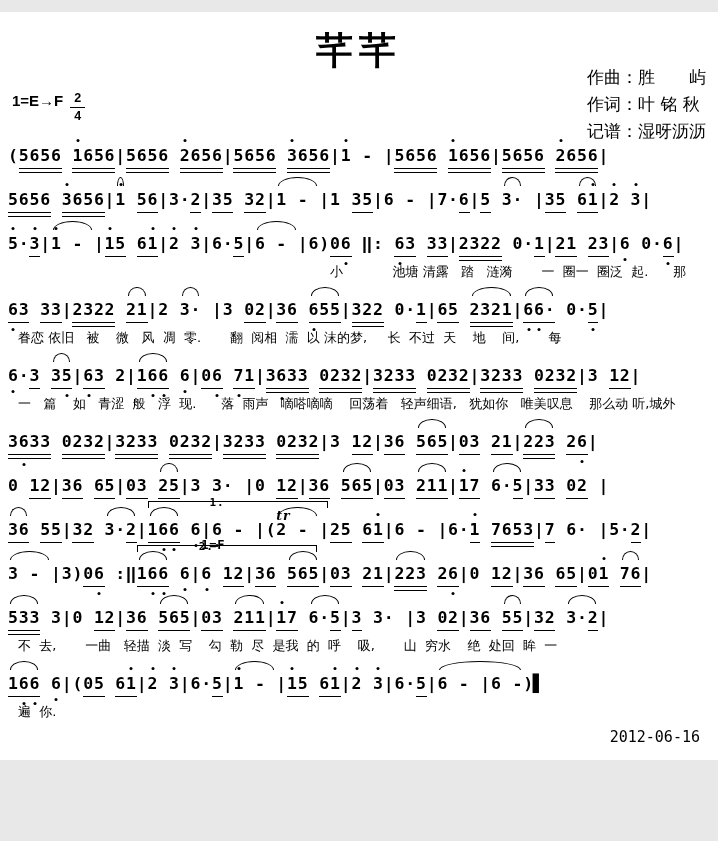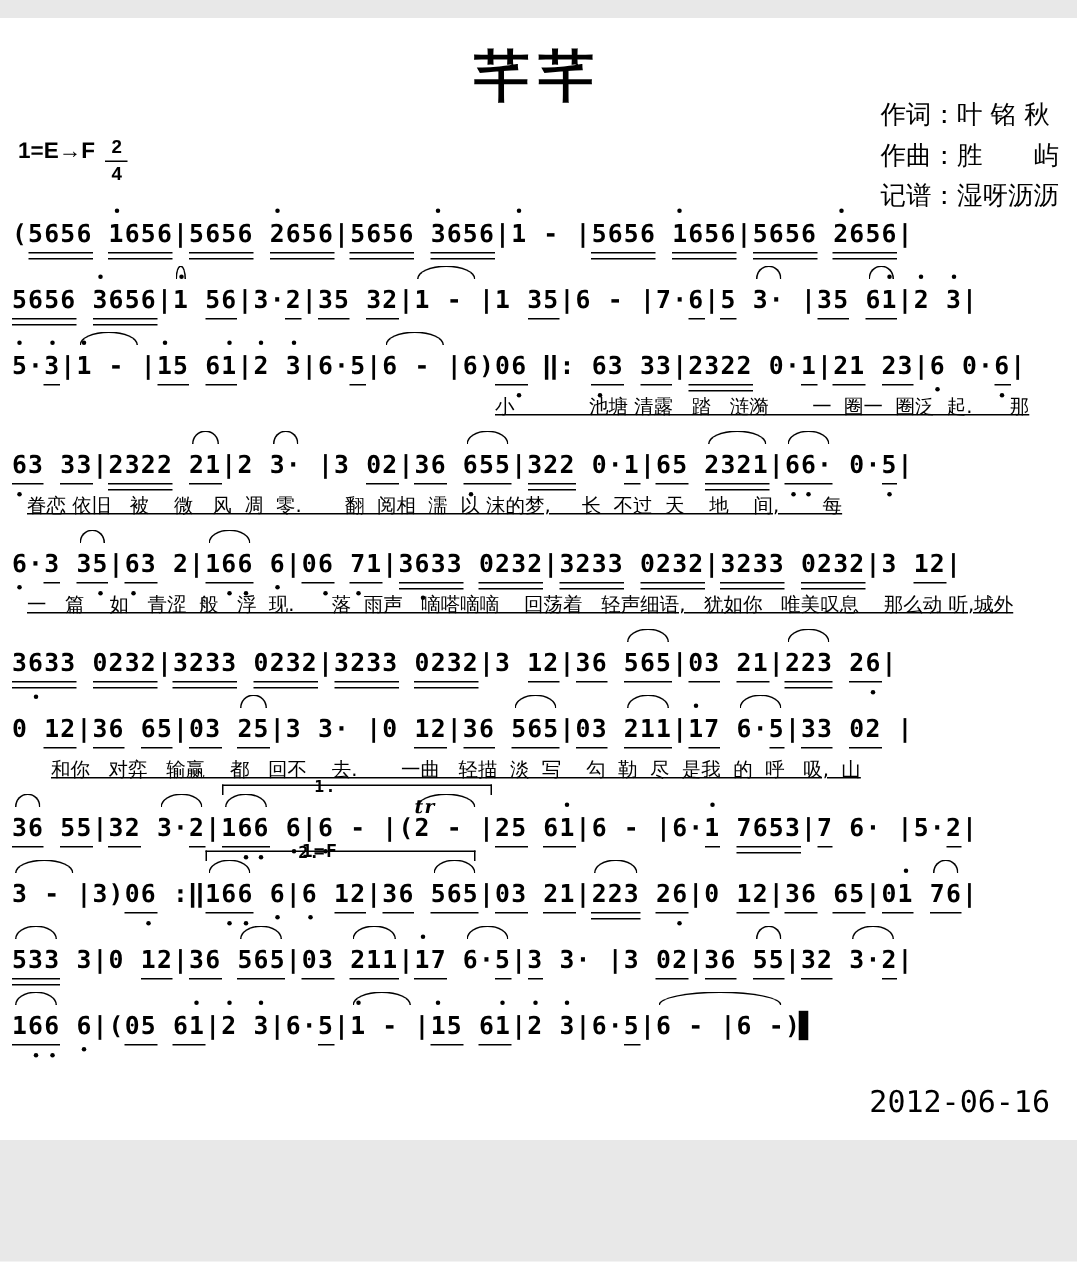--- a/index.html
+++ b/index.html
@@ -9,21 +9,21 @@
   .title { text-align:center; font-size:37px; font-weight:bold; letter-spacing:6px; margin-top:8px; }
   .performer { text-align:center; font-size:17px; margin-top:8px; }
   .credits { position:absolute; top:52px; right:12px; font-size:17px; line-height:27px; text-align:left; }
   .keysig { display:flex; gap:7px; font-size:15px; font-weight:bold;
             margin:16px 0 6px 4px; font-family:Liberation Sans, sans-serif; }
   .ts { display:inline-block; text-align:center; line-height:1; font-size:12.5px; font-weight:bold; }
   .ts .num { display:block; padding:0 4px 2px; border-bottom:1.6px solid #000; }
   .ts .den { display:block; padding-top:2px; }
 
   .score { margin-top:2px; }
-  .mline { margin-bottom:3px;text-decoration:underline; }
+  .mline { margin-bottom:3px; }
   .notes { font-family:"DejaVu Sans Mono", monospace; font-weight:bold; font-size:16.5px;
            letter-spacing:0.8px; white-space:pre; line-height:22px; padding-top:17px; }
   .lyrics { font-size:13px; white-space:pre; line-height:15px; margin-top:7px; }
 
   .ch { display:inline-block; position:relative; white-space:pre; }
   .ch.hi::before, .ch.lo::after { content:''; position:absolute; left:50%; transform:translateX(-50%);
         width:3px; height:3px; border-radius:50%; background:#000; }
   .ch.hi::before { top:-6px; }
   .ch.lo::after  { bottom:-6px; }
   .ul1 .ch.lo::after { bottom:-10px; }
@@ -38,32 +38,32 @@
 
   .ann { display:inline-block; width:0; overflow:visible; white-space:nowrap; vertical-align:baseline; }
   .ann-v { position:relative; top:-29px; font-size:11px; font-weight:bold; text-indent:62px; }
   .ann-v::before { content:''; position:absolute; left:0; top:9px; width:178px; height:6px;
         border-top:1.4px solid #000; border-left:1.4px solid #000; border-right:1.4px solid #000; }
   .ann-k { position:relative; top:-30px; font-size:12px; font-weight:bold; }
   .ann-t { position:relative; top:-15px; font-size:12.5px; font-style:italic;
            font-family:"DejaVu Serif", serif; font-weight:bold; }
   .ch.thick { font-weight:bold; transform:scaleX(1.25); }
 
-  .date { position:absolute; right:18px; bottom:14px; font-size:20px;
+  .date { position:absolute; right:18px; bottom:14px; font-size:15px;
           font-family:"DejaVu Sans Mono", monospace; }
 </style>
 </head>
 <body>
 
 <div class="sheet">
   <div class="title">芊芊</div>
 
   <div class="credits">
+    <div>作曲：胜　　屿</div>
     <div>作词：叶 铭 秋</div>
-    <div>作曲：胜　　屿</div>
     <div>记谱：湿呀沥沥</div>
   </div>
 
   <div class="keysig">
     <span>1=E→F</span>
     <span class="ts">
       <span class="num">2</span>
       <span class="den">4</span>
     </span>
   </div>
@@ -85,30 +85,31 @@
       </div>
       <div class="mline">
         <div class="notes"><span class="ch lo">6</span><span class="ch">·</span><span class="ul1"><span class="ch">3</span></span><span class="ch"> </span><span class="slur"><span class="ul1"><span class="ch">3</span><span class="ch lo">5</span></span></span><span class="ch">|</span><span class="ul1"><span class="ch lo">6</span><span class="ch">3</span></span><span class="ch"> </span><span class="ch">2</span><span class="ch">|</span><span class="slur"><span class="ul1"><span class="ch">1</span><span class="ch lo">6</span><span class="ch lo">6</span></span></span><span class="ch"> </span><span class="ch lo">6</span><span class="ch">|</span><span class="ul1"><span class="ch">0</span><span class="ch lo">6</span></span><span class="ch"> </span><span class="ul1"><span class="ch lo">7</span><span class="ch">1</span></span><span class="ch">|</span><span class="ul2"><span class="ch">3</span><span class="ch lo">6</span><span class="ch">3</span><span class="ch">3</span></span><span class="ch"> </span><span class="ul2"><span class="ch">0</span><span class="ch">2</span><span class="ch">3</span><span class="ch">2</span></span><span class="ch">|</span><span class="ul2"><span class="ch">3</span><span class="ch">2</span><span class="ch">3</span><span class="ch">3</span></span><span class="ch"> </span><span class="ul2"><span class="ch">0</span><span class="ch">2</span><span class="ch">3</span><span class="ch">2</span></span><span class="ch">|</span><span class="ul2"><span class="ch">3</span><span class="ch">2</span><span class="ch">3</span><span class="ch">3</span></span><span class="ch"> </span><span class="ul2"><span class="ch">0</span><span class="ch">2</span><span class="ch">3</span><span class="ch">2</span></span><span class="ch">|</span><span class="ch">3</span><span class="ch"> </span><span class="ul1"><span class="ch">1</span><span class="ch">2</span></span><span class="ch">|</span></div>
         <div class="lyrics" style="padding-left: 10px;">一   篇    如   青涩  般   浮  现.      落  雨声   嘀嗒嘀嘀    回荡着   轻声细语,   犹如你   唯美叹息    那么动 听,城外</div>
       </div>
       <div class="mline">
         <div class="notes"><span class="ul2"><span class="ch">3</span><span class="ch lo">6</span><span class="ch">3</span><span class="ch">3</span></span><span class="ch"> </span><span class="ul2"><span class="ch">0</span><span class="ch">2</span><span class="ch">3</span><span class="ch">2</span></span><span class="ch">|</span><span class="ul2"><span class="ch">3</span><span class="ch">2</span><span class="ch">3</span><span class="ch">3</span></span><span class="ch"> </span><span class="ul2"><span class="ch">0</span><span class="ch">2</span><span class="ch">3</span><span class="ch">2</span></span><span class="ch">|</span><span class="ul2"><span class="ch">3</span><span class="ch">2</span><span class="ch">3</span><span class="ch">3</span></span><span class="ch"> </span><span class="ul2"><span class="ch">0</span><span class="ch">2</span><span class="ch">3</span><span class="ch">2</span></span><span class="ch">|</span><span class="ch">3</span><span class="ch"> </span><span class="ul1"><span class="ch">1</span><span class="ch">2</span></span><span class="ch">|</span><span class="ul1"><span class="ch">3</span><span class="ch">6</span></span><span class="ch"> </span><span class="slur"><span class="ul1"><span class="ch">5</span><span class="ch">6</span><span class="ch">5</span></span></span><span class="ch">|</span><span class="ul1"><span class="ch">0</span><span class="ch">3</span></span><span class="ch"> </span><span class="ul1"><span class="ch">2</span><span class="ch">1</span></span><span class="ch">|</span><span class="slur"><span class="ul2"><span class="ch">2</span><span class="ch">2</span><span class="ch">3</span></span></span><span class="ch"> </span><span class="ul1"><span class="ch">2</span><span class="ch lo">6</span></span><span class="ch">|</span></div>
       </div>
       <div class="mline">
         <div class="notes"><span class="ch">0</span><span class="ch"> </span><span class="ul1"><span class="ch">1</span><span class="ch">2</span></span><span class="ch">|</span><span class="ul1"><span class="ch">3</span><span class="ch">6</span></span><span class="ch"> </span><span class="ul1"><span class="ch">6</span><span class="ch">5</span></span><span class="ch">|</span><span class="ul1"><span class="ch">0</span><span class="ch">3</span></span><span class="ch"> </span><span class="slur"><span class="ul1"><span class="ch">2</span><span class="ch">5</span></span></span><span class="ch">|</span><span class="ch">3</span><span class="ch"> </span><span class="ch">3</span><span class="ch">·</span><span class="ch"> </span><span class="ch">|</span><span class="ch">0</span><span class="ch"> </span><span class="ul1"><span class="ch">1</span><span class="ch">2</span></span><span class="ch">|</span><span class="ul1"><span class="ch">3</span><span class="ch">6</span></span><span class="ch"> </span><span class="slur"><span class="ul1"><span class="ch">5</span><span class="ch">6</span><span class="ch">5</span></span></span><span class="ch">|</span><span class="ul1"><span class="ch">0</span><span class="ch">3</span></span><span class="ch"> </span><span class="slur"><span class="ul1"><span class="ch">2</span><span class="ch">1</span><span class="ch">1</span></span></span><span class="ch">|</span><span class="ul1"><span class="ch hi">1</span><span class="ch">7</span></span><span class="ch"> </span><span class="slur"><span class="ch">6</span><span class="ch">·</span><span class="ul1"><span class="ch">5</span></span></span><span class="ch">|</span><span class="ul1"><span class="ch">3</span><span class="ch">3</span></span><span class="ch"> </span><span class="ul1"><span class="ch">0</span><span class="ch">2</span></span><span class="ch"> </span><span class="ch">|</span></div>
-        <div class="lyrics" style="padding-left: 26px;">和你   对弈   输赢    都   回不    去.       一曲   轻描  淡  写    勾  勒  尽  是我  的  呼   吸,  山</div>
       </div>
       <div class="mline">
         <div class="notes"><span class="slur"><span class="ul1"><span class="ch">3</span><span class="ch">6</span></span></span><span class="ch"> </span><span class="ul1"><span class="ch">5</span><span class="ch">5</span></span><span class="ch">|</span><span class="ul1"><span class="ch">3</span><span class="ch">2</span></span><span class="ch"> </span><span class="slur"><span class="ch">3</span><span class="ch">·</span><span class="ul1"><span class="ch">2</span></span></span><span class="ch">|</span><span class="ann ann-v">1.</span><span class="slur"><span class="ul1"><span class="ch">1</span><span class="ch lo">6</span><span class="ch lo">6</span></span></span><span class="ch"> </span><span class="ch lo">6</span><span class="ch">|</span><span class="ch lo">6</span><span class="ch"> </span><span class="ch">-</span><span class="ch"> </span><span class="ch">|</span><span class="ch">(</span><span class="ann ann-t">tr</span><span class="slur"><span class="ch">2</span><span class="ch"> </span><span class="ch">-</span><span class="ch"> </span></span><span class="ch">|</span><span class="ul1"><span class="ch">2</span><span class="ch">5</span></span><span class="ch"> </span><span class="ul1"><span class="ch">6</span><span class="ch hi">1</span></span><span class="ch">|</span><span class="ch">6</span><span class="ch"> </span><span class="ch">-</span><span class="ch"> </span><span class="ch">|</span><span class="ch">6</span><span class="ch">·</span><span class="ul1"><span class="ch hi">1</span></span><span class="ch"> </span><span class="ul2"><span class="ch">7</span><span class="ch">6</span><span class="ch">5</span><span class="ch">3</span></span><span class="ch">|</span><span class="ul1"><span class="ch">7</span></span><span class="ch"> </span><span class="ch">6</span><span class="ch">·</span><span class="ch"> </span><span class="ch">|</span><span class="ch">5</span><span class="ch">·</span><span class="ul1"><span class="ch">2</span></span><span class="ch">|</span></div>
       </div>
       <div class="mline">
         <div class="notes"><span class="slur"><span class="ch">3</span><span class="ch"> </span><span class="ch">-</span><span class="ch"> </span></span><span class="ch">|</span><span class="ch">3</span><span class="ch">)</span><span class="ul1"><span class="ch">0</span><span class="ch lo">6</span></span><span class="ch"> </span><span class="ch">:</span><span class="ch thick">‖</span><span class="ann ann-v">2.</span><span class="slur"><span class="ul1"><span class="ch">1</span><span class="ch lo">6</span><span class="ch lo">6</span></span></span><span class="ch"> </span><span class="ch lo">6</span><span class="ch">|</span><span class="ann ann-k">1=F</span><span class="ch lo">6</span><span class="ch"> </span><span class="ul1"><span class="ch">1</span><span class="ch">2</span></span><span class="ch">|</span><span class="ul1"><span class="ch">3</span><span class="ch">6</span></span><span class="ch"> </span><span class="slur"><span class="ul1"><span class="ch">5</span><span class="ch">6</span><span class="ch">5</span></span></span><span class="ch">|</span><span class="ul1"><span class="ch">0</span><span class="ch">3</span></span><span class="ch"> </span><span class="ul1"><span class="ch">2</span><span class="ch">1</span></span><span class="ch">|</span><span class="slur"><span class="ul2"><span class="ch">2</span><span class="ch">2</span><span class="ch">3</span></span></span><span class="ch"> </span><span class="ul1"><span class="ch">2</span><span class="ch lo">6</span></span><span class="ch">|</span><span class="ch">0</span><span class="ch"> </span><span class="ul1"><span class="ch">1</span><span class="ch">2</span></span><span class="ch">|</span><span class="ul1"><span class="ch">3</span><span class="ch">6</span></span><span class="ch"> </span><span class="ul1"><span class="ch">6</span><span class="ch">5</span></span><span class="ch">|</span><span class="ul1"><span class="ch">0</span><span class="ch hi">1</span></span><span class="ch"> </span><span class="slur"><span class="ul1"><span class="ch">7</span><span class="ch">6</span></span></span><span class="ch">|</span></div>
       </div>
       <div class="mline">
         <div class="notes"><span class="slur"><span class="ul2"><span class="ch">5</span><span class="ch">3</span><span class="ch">3</span></span></span><span class="ch"> </span><span class="ch">3</span><span class="ch">|</span><span class="ch">0</span><span class="ch"> </span><span class="ul1"><span class="ch">1</span><span class="ch">2</span></span><span class="ch">|</span><span class="ul1"><span class="ch">3</span><span class="ch">6</span></span><span class="ch"> </span><span class="slur"><span class="ul1"><span class="ch">5</span><span class="ch">6</span><span class="ch">5</span></span></span><span class="ch">|</span><span class="ul1"><span class="ch">0</span><span class="ch">3</span></span><span class="ch"> </span><span class="slur"><span class="ul1"><span class="ch">2</span><span class="ch">1</span><span class="ch">1</span></span></span><span class="ch">|</span><span class="ul1"><span class="ch hi">1</span><span class="ch">7</span></span><span class="ch"> </span><span class="slur"><span class="ch">6</span><span class="ch">·</span><span class="ul1"><span class="ch">5</span></span></span><span class="ch">|</span><span class="ul1"><span class="ch">3</span></span><span class="ch"> </span><span class="ch">3</span><span class="ch">·</span><span class="ch"> </span><span class="ch">|</span><span class="ch">3</span><span class="ch"> </span><span class="ul1"><span class="ch">0</span><span class="ch">2</span></span><span class="ch">|</span><span class="ul1"><span class="ch">3</span><span class="ch">6</span></span><span class="ch"> </span><span class="slur"><span class="ul1"><span class="ch">5</span><span class="ch">5</span></span></span><span class="ch">|</span><span class="ul1"><span class="ch">3</span><span class="ch">2</span></span><span class="ch"> </span><span class="slur"><span class="ch">3</span><span class="ch">·</span><span class="ul1"><span class="ch">2</span></span></span><span class="ch">|</span></div>
+        <div class="lyrics" style="padding-left: 10px;">不  去,       一曲   轻描  淡  写    勾  勒  尽  是我  的  呼    吸,       山  穷水    绝  处回  眸  一</div>
       </div>
       <div class="mline">
         <div class="notes"><span class="slur"><span class="ul1"><span class="ch">1</span><span class="ch lo">6</span><span class="ch lo">6</span></span></span><span class="ch"> </span><span class="ch lo">6</span><span class="ch">|</span><span class="ch">(</span><span class="ul1"><span class="ch">0</span><span class="ch">5</span></span><span class="ch"> </span><span class="ul1"><span class="ch">6</span><span class="ch hi">1</span></span><span class="ch">|</span><span class="ch hi">2</span><span class="ch"> </span><span class="ch hi">3</span><span class="ch">|</span><span class="ch">6</span><span class="ch">·</span><span class="ul1"><span class="ch">5</span></span><span class="ch">|</span><span class="slur"><span class="ch hi">1</span><span class="ch"> </span><span class="ch">-</span><span class="ch"> </span></span><span class="ch">|</span><span class="ul1"><span class="ch hi">1</span><span class="ch">5</span></span><span class="ch"> </span><span class="ul1"><span class="ch">6</span><span class="ch hi">1</span></span><span class="ch">|</span><span class="ch hi">2</span><span class="ch"> </span><span class="ch hi">3</span><span class="ch">|</span><span class="ch">6</span><span class="ch">·</span><span class="ul1"><span class="ch">5</span></span><span class="ch">|</span><span class="slur"><span class="ch">6</span><span class="ch"> </span><span class="ch">-</span><span class="ch"> </span><span class="ch">|</span><span class="ch">6</span><span class="ch"> </span><span class="ch">-</span></span><span class="ch">)</span><span class="ch thick">▌</span></div>
+        <div class="lyrics" style="padding-left: 10px;">遍  你.</div>
       </div>
     </div>
 
   <div class="date">2012-06-16</div>
 </div>
 
 </body></html>

